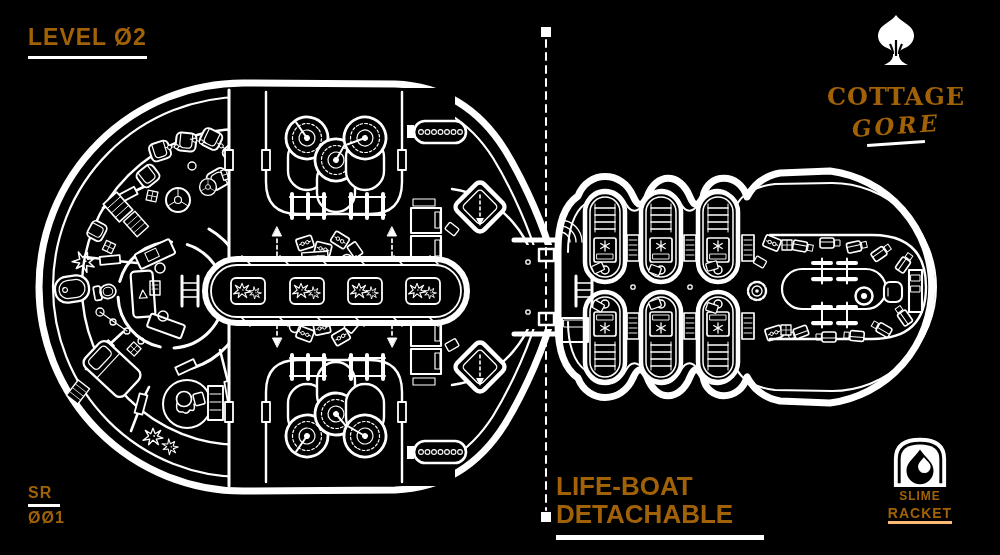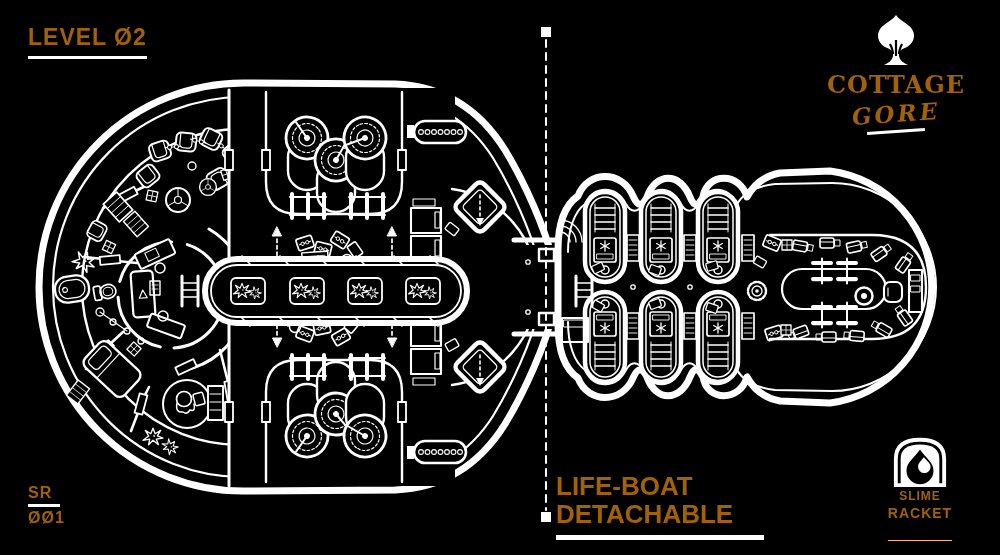--- a/index.html
+++ b/index.html
@@ -4,34 +4,34 @@
 <style>
   html,body{margin:0;padding:0;background:#000;}
   .stage{position:relative;width:1000px;height:555px;background:#000;overflow:hidden;
          font-family:"Liberation Sans",sans-serif;color:#a16207;}
   .stage *{box-sizing:border-box;}
   svg.map{position:absolute;left:0;top:0;}
   .level{position:absolute;left:28px;top:24px;font-size:23px;font-weight:bold;letter-spacing:1px;}
   .level .bar{height:3px;background:#fff;margin-top:5px;width:100%;}
   .brand{position:absolute;right:24px;top:14px;width:160px;text-align:center;}
   .brand .tree{display:block;margin:0 auto;}
-  .brand .cottage{font-family:"DejaVu Serif",serif;font-weight:bold;font-size:24px;letter-spacing:1px;margin-top:2px;}
+  .brand .cottage{font-family:"DejaVu Serif",serif;font-weight:bold;font-size:24px;letter-spacing:1px;margin-top:14px;}
   .brand .gore{font-family:"DejaVu Serif",serif;font-weight:bold;font-style:italic;font-size:23px;
                letter-spacing:3px;transform:rotate(-4deg);margin-top:1px;}
   .brand .gorebar{width:58px;height:3px;background:#fff;margin:3px auto 0 auto;transform:rotate(-4deg);}
   .serial{position:absolute;left:28px;top:484px;font-size:16px;font-weight:bold;letter-spacing:1px;}
   .serial .bar{height:2.5px;background:#fff;width:32px;margin:2px 0;}
   .annot{position:absolute;left:556px;top:472px;font-size:26px;font-weight:bold;line-height:1.08;
          letter-spacing:0px;transform-origin:left top;}
   .annot .bar{height:5px;background:#fff;width:208px;margin-top:7px;}
   .slime{position:absolute;right:20px;top:432px;width:120px;text-align:center;}
   .slime .logo{display:block;margin:0 auto;}
   .slime .t{font-size:12px;font-weight:bold;letter-spacing:1px;line-height:1.15;}
-  .slime .t2{font-size:14px;font-weight:bold;letter-spacing:1px;border-bottom:1px solid #fdba74;
-             display:inline-block;padding-bottom:19px;line-height:1.15;}
+  .slime .t2{font-size:14px;font-weight:bold;letter-spacing:1px;border-bottom:3px solid #fdba74;
+             display:inline-block;padding-bottom:0;line-height:1.15;}
 </style>
 </head>
 <body>
 
 <div class="stage">
 
 <svg class="map" width="1000" height="555" viewBox="0 0 1000 555" stroke-linecap="round" stroke-linejoin="round">
   <defs>
     <g id="chair">
           <rect x="-10" y="-9" width="20" height="18" rx="5" fill="#000" stroke="#fff" stroke-width="2"></rect>

